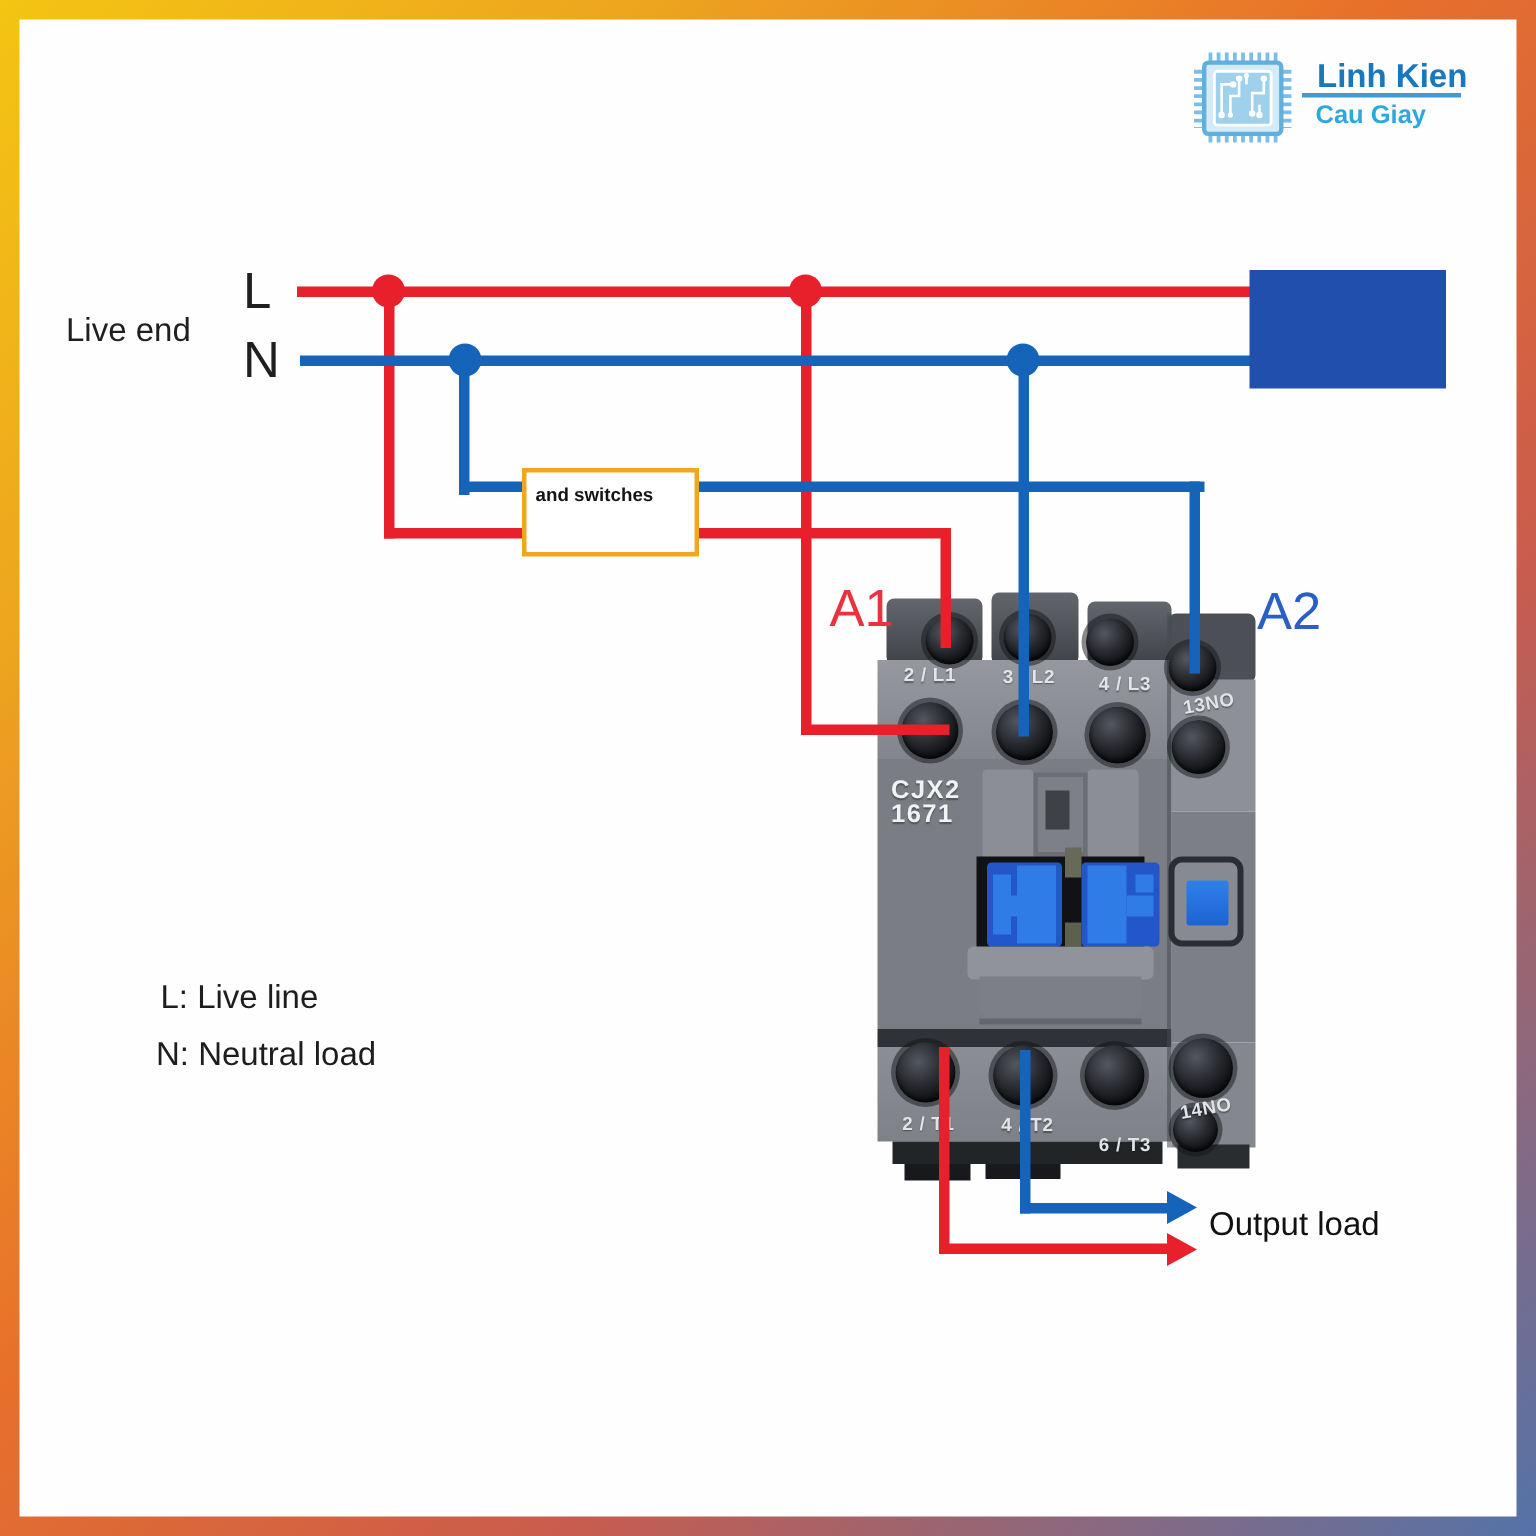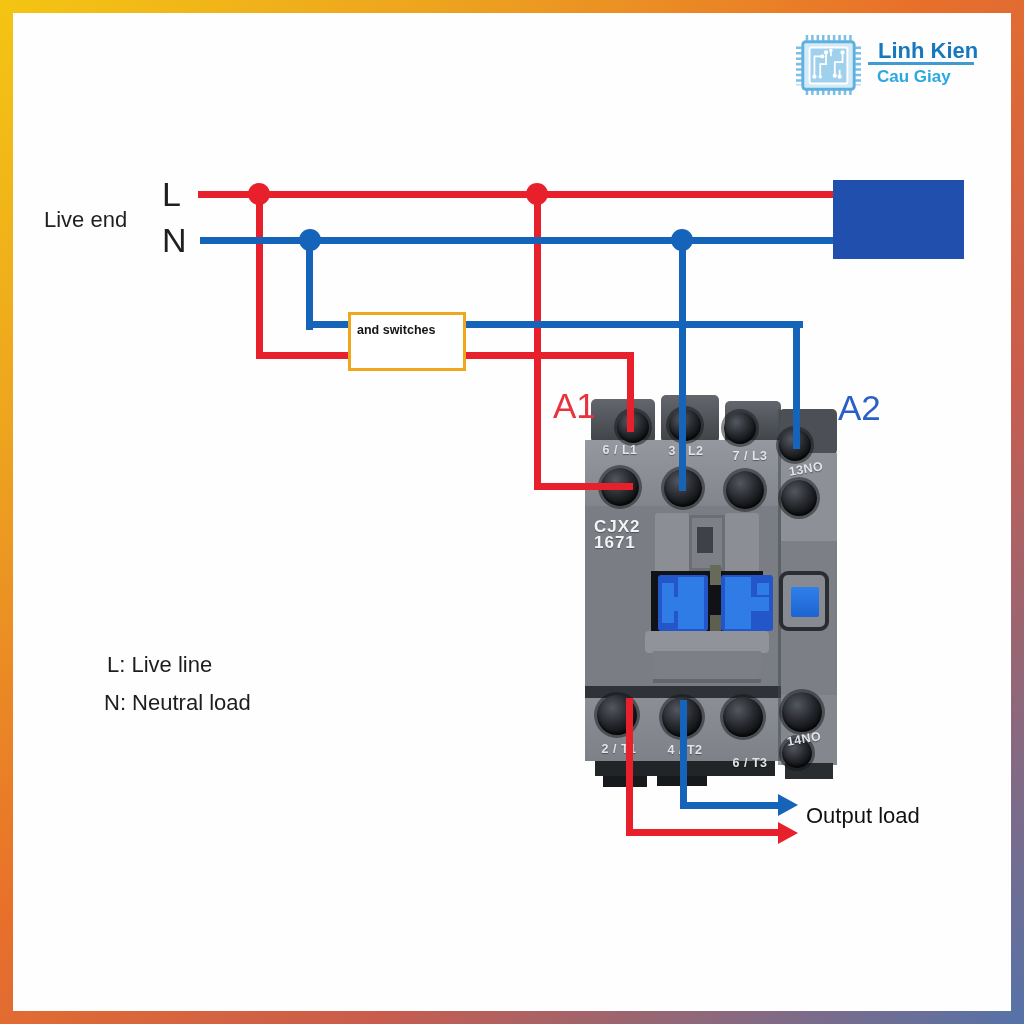--- a/index.html
+++ b/index.html
@@ -150,23 +150,23 @@
     <div class="screw" style="left:79px;top:74px;width:38px;height:38px"></div>
     <div class="screw" style="left:141px;top:76px;width:38px;height:38px"></div>
     <div class="screw" style="left:196px;top:85px;width:36px;height:36px"></div>
 
     <div class="screw" style="left:12px;top:300px;width:40px;height:40px"></div>
     <div class="screw" style="left:77px;top:302px;width:40px;height:40px"></div>
     <div class="screw" style="left:138px;top:302px;width:40px;height:40px"></div>
     <div class="screw" style="left:197px;top:297px;width:40px;height:40px"></div>
     <div class="screw" style="left:197px;top:343px;width:30px;height:30px"></div>
 
-    <div class="tlabel" style="left:7px;top:48px">6 / L1</div>
+    <div class="tlabel" style="left:7px;top:48px">2 / L1</div>
     <div class="tlabel" style="left:73px;top:49px">3 / L2</div>
-    <div class="tlabel" style="left:137px;top:54px">7 / L3</div>
+    <div class="tlabel" style="left:137px;top:54px">4 / L3</div>
     <div class="tlabel tl-rot" style="left:193px;top:67px">13NO</div>
     <div class="tlabel" style="left:6px;top:347px">2 / T1</div>
     <div class="tlabel" style="left:72px;top:348px">4 / T2</div>
     <div class="tlabel" style="left:137px;top:361px">6 / T3</div>
     <div class="tlabel tl-rot" style="left:191px;top:337px">14NO</div>
   </div>
 
   <div class="wr" style="left:198px;top:191px;width:636px;height:7px"></div>
   <div class="wr" style="left:256px;top:191px;width:7px;height:168px"></div>
   <div class="wr" style="left:256px;top:352px;width:95px;height:7px"></div>

